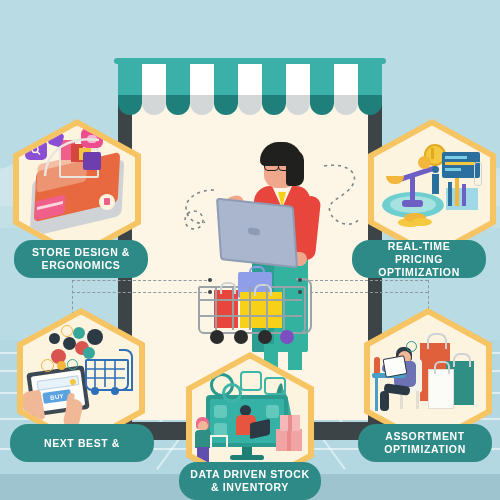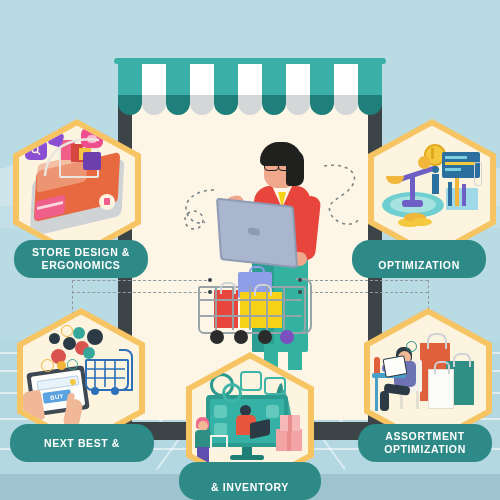--- a/index.html
+++ b/index.html
@@ -298,21 +298,21 @@
         <div class="abs" style="left:74px;top:56px;width:4px;height:24px;background:#2b6f9e;"></div>
         <div class="abs" style="left:81px;top:52px;width:4px;height:28px;background:#f2b63a;"></div>
         <div class="abs" style="left:88px;top:58px;width:4px;height:22px;background:#6d5fc4;"></div>
 
         <div class="abs" style="left:100px;top:36px;width:6px;height:22px;border:1.5px solid #cfd3d6;border-radius:3px;"></div>
       </div>
     </div>
   </div>
   <div class="abs pill" style="left:352px;top:240px;width:134px;height:38px;">
     <span>
-      <br><span>OPTIMIZATION</span>
+      <span>REAL-TIME PRICING</span><br><span>OPTIMIZATION</span>
     </span>
   </div>
 
   <div class="abs" style="left:17px;top:308px;">
     <div class="hex">
       <div class="hex-in">
 
         <div class="abs" style="left:6px;top:54px;width:58px;height:44px;background:#3d4853;border-radius:4px;transform:rotate(-8deg);"></div>
         <div class="abs" style="left:10px;top:58px;width:50px;height:36px;background:#fdfdfb;border-radius:2px;transform:rotate(-8deg);"></div>
         <div class="abs" style="left:14px;top:63px;width:40px;height:8px;background:#e8f2fb;border:1px solid #b9cfe2;border-radius:2px;transform:rotate(-8deg);"></div>
@@ -392,21 +392,21 @@
 
         <div class="abs" style="left:84px;top:70px;width:26px;height:22px;background:#f2a3a3;"></div>
         <div class="abs" style="left:95px;top:70px;width:4px;height:22px;background:#e88c8c;"></div>
         <div class="abs" style="left:88px;top:56px;width:20px;height:16px;background:#f5b7b7;"></div>
         <div class="abs" style="left:96px;top:56px;width:4px;height:16px;background:#e88c8c;"></div>
       </div>
     </div>
   </div>
   <div class="abs pill" style="left:179px;top:462px;width:142px;height:38px;">
     <span>
-      <br><span>&amp; INVENTORY</span>
+      <span>DATA DRIVEN STOCK</span><br><span>&amp; INVENTORY</span>
     </span>
   </div>
 
   <div class="abs" style="left:364px;top:308px;">
     <div class="hex">
       <div class="hex-in">
 
         <div class="abs" style="left:50px;top:28px;width:30px;height:58px;background:#e0603b;"></div>
         <div class="abs" style="left:57px;top:18px;width:16px;height:14px;border:2.5px solid #cfd3d6;border-bottom:none;border-radius:8px 8px 0 0;"></div>
         <div class="abs" style="left:76px;top:46px;width:28px;height:44px;background:#2f8f85;"></div>

